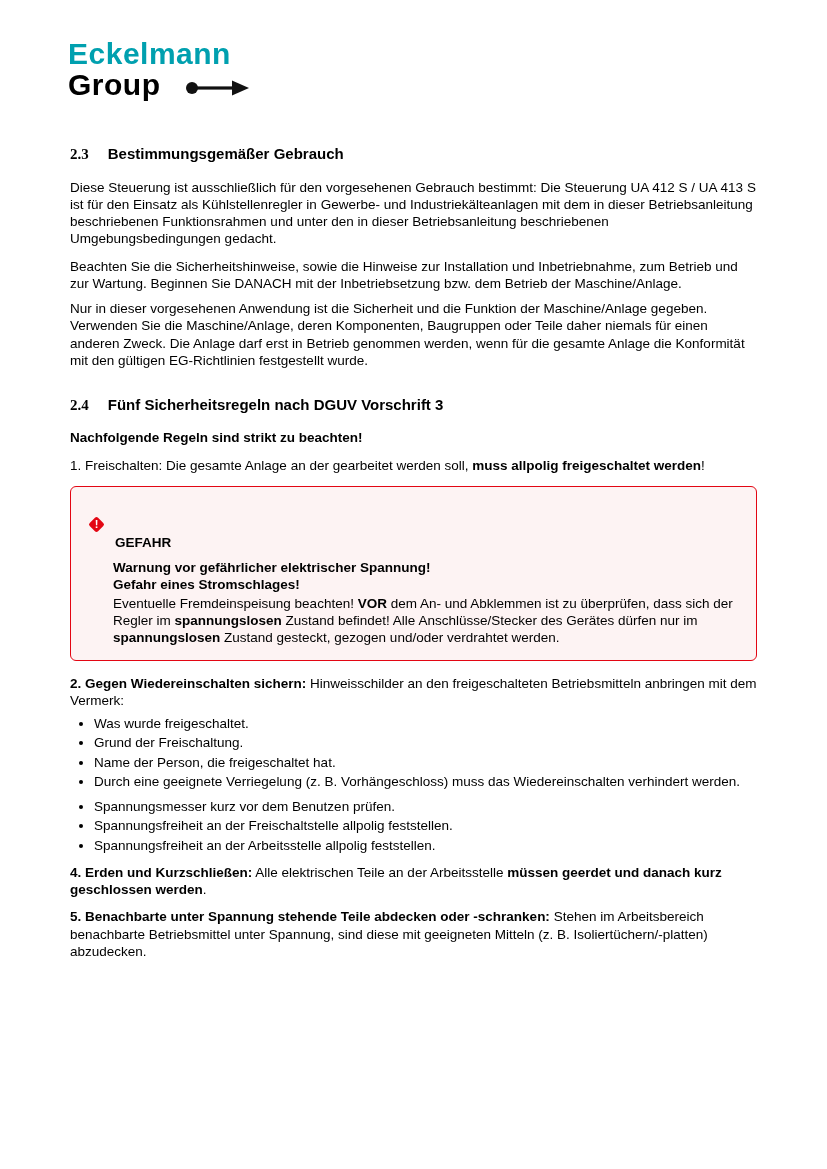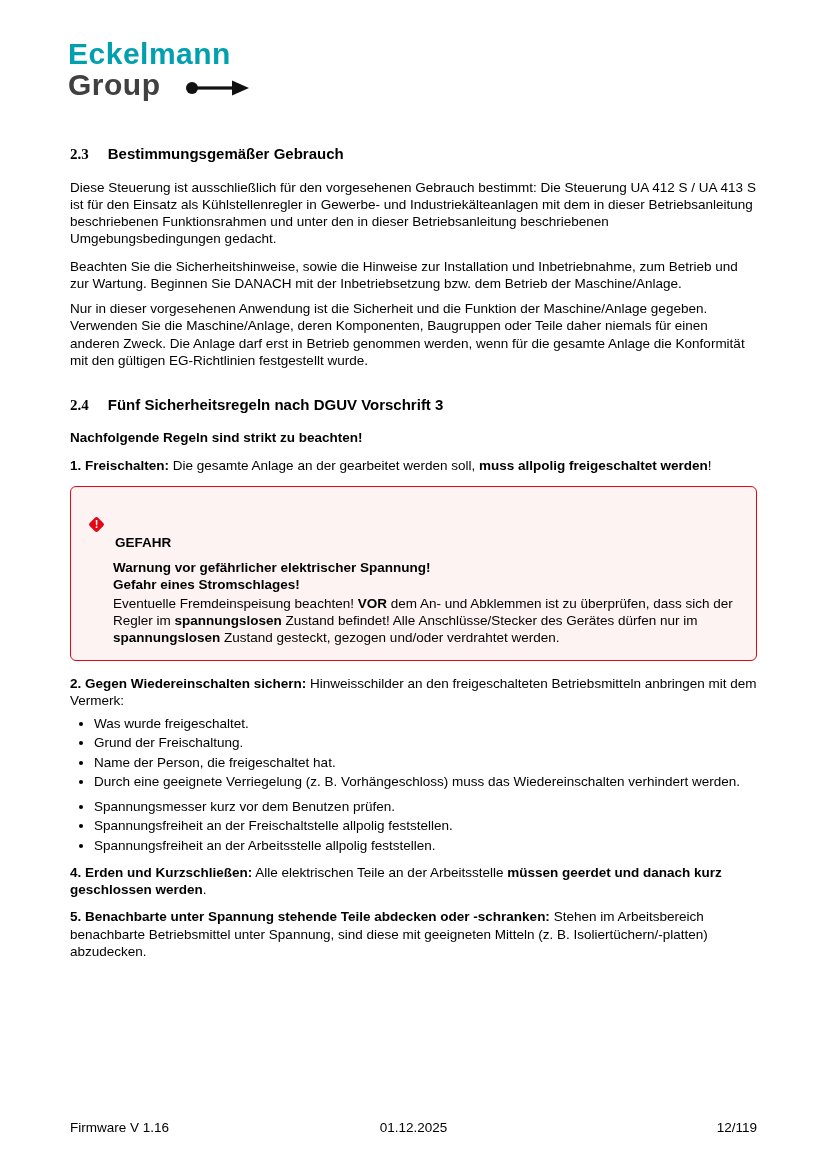--- a/index.html
+++ b/index.html
@@ -21,21 +21,21 @@
   }
   
   .logo { margin-left: -2px; }
   .logo-line1 {
     color: var(--teal, #00a0af);
     font-size: 30px; font-weight: bold;
     line-height: 1.04; letter-spacing: 0.5px;
   }
   .logo-line2 {
     display: flex; align-items: center; gap: 24px;
-    color: #404040;
+    color: #000000;
     font-size: 30px; font-weight: bold;
     line-height: 1.04; letter-spacing: 0.5px;
   }
   .logo-arrow { margin-top: 6px; }
 
   
   .section-heading {
     font-size: 15px; font-weight: bold;
     margin: 0 0 14px 0;
   }
@@ -109,21 +109,21 @@
   <p class="body-p gap-after">Diese Steuerung ist ausschließlich für den vorgesehenen Gebrauch bestimmt: Die Steuerung UA 412 S / UA 413 S ist für den Einsatz als Kühlstellenregler in Gewerbe- und Industriekälteanlagen mit dem in dieser Betriebsanleitung beschriebenen Funktionsrahmen und unter den in dieser Betriebsanleitung beschriebenen Umgebungsbedingungen gedacht.</p>
   <p class="body-p">Beachten Sie die Sicherheitshinweise, sowie die Hinweise zur Installation und Inbetriebnahme, zum Betrieb und zur Wartung. Beginnen Sie DANACH mit der Inbetriebsetzung bzw. dem Betrieb der Maschine/Anlage.</p>
   <p class="body-p">Nur in dieser vorgesehenen Anwendung ist die Sicherheit und die Funktion der Maschine/Anlage gegeben. Verwenden Sie die Maschine/Anlage, deren Komponenten, Baugruppen oder Teile daher niemals für einen anderen Zweck. Die Anlage darf erst in Betrieb genommen werden, wenn für die gesamte Anlage die Konformität mit den gültigen EG-Richtlinien festgestellt wurde.</p>
 
   <h2 class="section-heading" id="heading-24">
     <span class="h-num">2.4</span><span class="h-title">Fünf Sicherheitsregeln nach DGUV Vorschrift 3</span>
   </h2>
 
   <p class="intro-bold">Nachfolgende Regeln sind strikt zu beachten!</p>
 
-  <p class="rule"><span style="font-weight: bold;">1. Freischalten:</span><span> Die gesamte Anlage an der gearbeitet werden soll, </span><span style="font-weight: bold;">muss allpolig freigeschaltet werden</span><span>!</span></p>
+  <p class="rule"><span style="font-weight: normal;">1. Freischalten:</span><span> Die gesamte Anlage an der gearbeitet werden soll, </span><span style="font-weight: bold;">muss allpolig freigeschaltet werden</span><span>!</span></p>
 
   <div class="danger-box">
     <div class="danger-title-row">
       <svg width="19" height="19" viewBox="0 0 19 19">
         <rect x="3.6" y="3.6" width="11.8" height="11.8" rx="2.2" transform="rotate(45 9.5 9.5)" fill="#e30613"></rect>
         <text x="9.5" y="13.4" text-anchor="middle" font-size="11" font-weight="bold" fill="#ffffff" font-family="Liberation Sans, sans-serif">!</text>
       </svg>
       <span class="danger-title">GEFAHR</span>
     </div>
     <div class="danger-body">
@@ -143,19 +143,14 @@
 
   <ul class="bullets">
       <li>Spannungsmesser kurz vor dem Benutzen prüfen.</li>
       <li>Spannungsfreiheit an der Freischaltstelle allpolig feststellen.</li>
       <li>Spannungsfreiheit an der Arbeitsstelle allpolig feststellen.</li>
     </ul>
 
   <p class="rule"><span style="font-weight: bold;">4. Erden und Kurzschließen:</span><span> Alle elektrischen Teile an der Arbeitsstelle </span><span style="font-weight: bold;">müssen geerdet und danach kurz geschlossen werden</span><span>.</span></p>
   <p class="rule"><span style="font-weight: bold;">5. Benachbarte unter Spannung stehende Teile abdecken oder -schranken:</span><span> Stehen im Arbeitsbereich benachbarte Betriebsmittel unter Spannung, sind diese mit geeigneten Mitteln (z. B. Isoliertüchern/-platten) abzudecken.</span></p>
 
-  <div class="footer">
-    <span class="f-left">Firmware V 1.16</span>
-    <span class="f-center">01.12.2025</span>
-    <span class="f-right">12/119</span>
-  </div>
 
 </div>
 
 </body></html>

